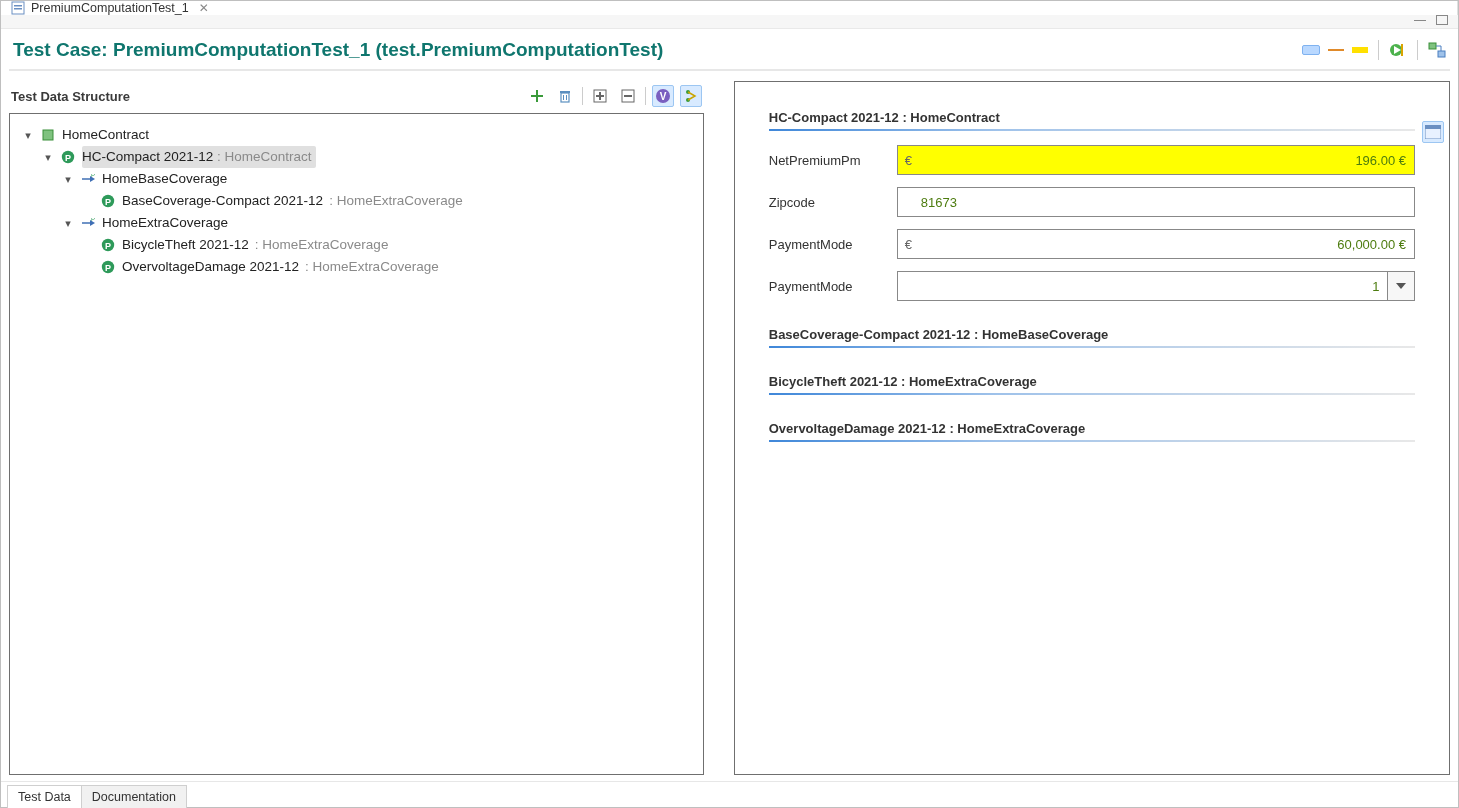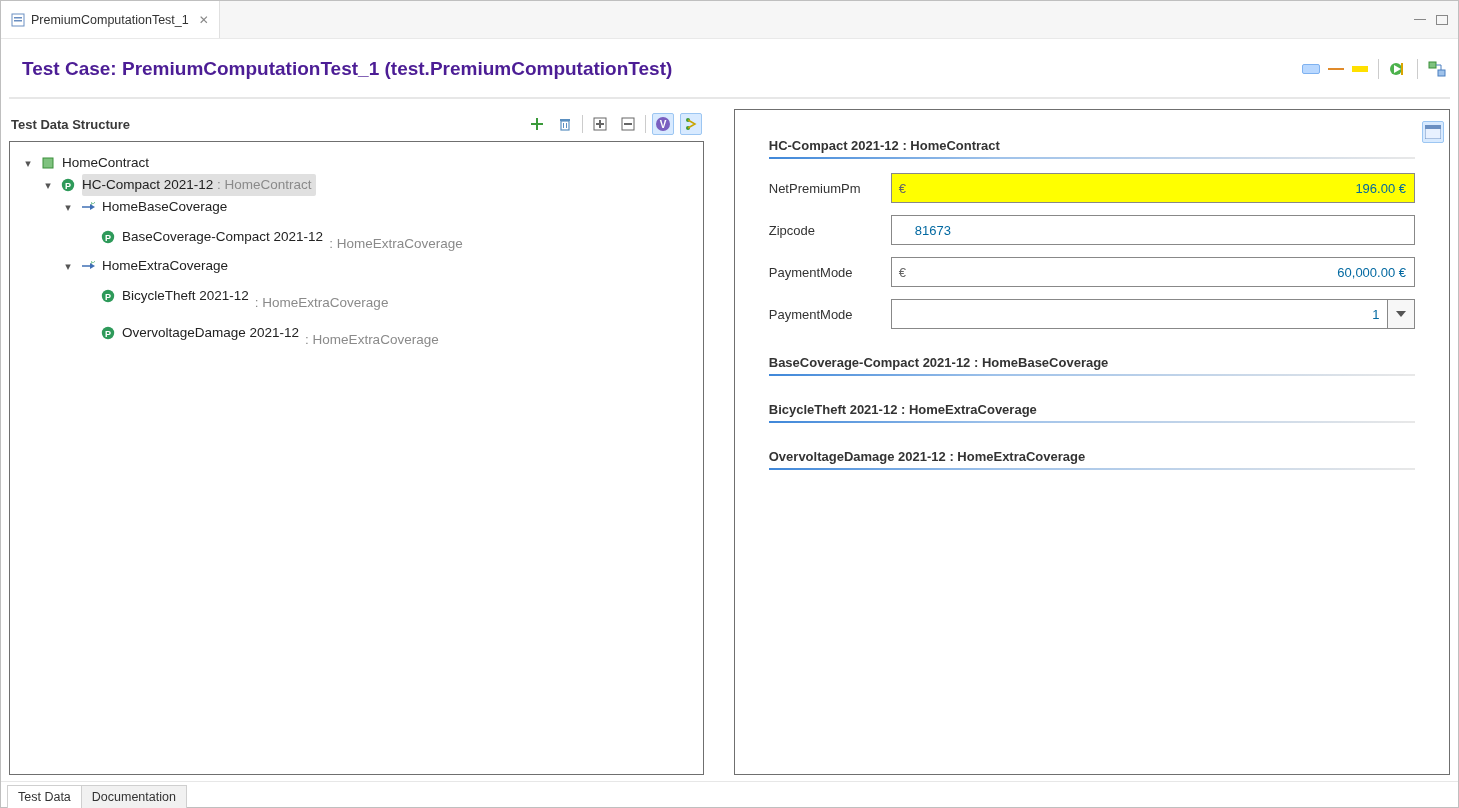--- a/index.html
+++ b/index.html
@@ -1,28 +1,28 @@
 <!DOCTYPE html>
 <html><head>
 <meta charset="utf-8">
 <style>
   * { box-sizing: border-box; }
   html, body { margin:0; padding:0; height:100%; font-family: "Segoe UI", Tahoma, sans-serif; font-size:13px; color:#222; background:#fff; }
   .window { border:1px solid #bfbfbf; width:1459px; height:808px; position:relative; display:flex; flex-direction:column; background:#fff;}
   
-  .tabbar { height:38px; background:#f6f6f6; border-bottom:1px solid #e9e9e9; display:flex; align-items:stretch; }
+  .tabbar { height:28px; background:#f6f6f6; border-bottom:1px solid #e9e9e9; display:flex; align-items:stretch;flex-direction:column; }
   .tab { display:inline-flex; align-items:center; gap:6px; padding:0 10px; background:#fff; border-right:1px solid #e0e0e0; font-size:12.5px; color:#333;}
   .tab .tab-ico { width:14px; height:14px; display:inline-flex; align-items:center; justify-content:center;}
   .tab .close { font-size:12px; color:#888; margin-left:4px;}
   .winctrls { margin-left:auto; display:flex; align-items:center; gap:10px; padding-right:10px; color:#888;}
   .winctrls .box { width:12px; height:10px; border:1px solid #888;}
   .winctrls .minline { width:12px; height:0; border-top:1px solid #888;}
   
   .title-row { display:flex; align-items:center; justify-content:space-between; padding:10px 12px 8px 12px;}
-  .title-row h1 { margin:9px; font-size:19px; font-weight:700; color:#4c1d95;}
+  .title-row h1 { margin:0; font-size:19px; font-weight:700; color:#0f766e;}
   .title-actions { display:flex; align-items:center; gap:8px;}
   .title-actions .sep { width:1px; height:20px; background:#ccc; margin:0 2px;}
   .pill { width:18px; height:10px; border-radius:2px; display:inline-block;}
   .pill-blue { background:#b9d8ff; border:1px solid #7fb2f0;}
   .pill-orange-line { width:16px; height:0; border-top:2px solid #e08a2a; display:inline-block;}
   .pill-yellow { width:16px; height:6px; background:#ffe000; display:inline-block;}
   .run-ico svg, .assoc-ico svg { display:block;}
   .title-underline { height:2px; margin:0 8px 10px 8px; background:#e7e7e7;}
   
   .cols { flex:1; display:flex; gap:30px; padding:0 8px 6px 8px; min-height:0;}
@@ -39,32 +39,32 @@
   .tree-row { display:flex; align-items:center; gap:6px; white-space:nowrap;}
   .caret { width:12px; text-align:center; color:#555; font-size:11px; user-select:none;}
   .caret.open::before { content:"▾"; }
   .caret.empty::before { content:""; }
   .ind1 { padding-left:4px;}
   .ind2 { padding-left:24px;}
   .ind3 { padding-left:44px;}
   .ind4 { padding-left:64px;}
   .selected { background:#e0e0e0; border-radius:2px; padding-right:4px;}
   .node-main { color:#222;}
-  .node-type { color:#8a8a8a;margin-top:15px;}
+  .node-type { color:#8a8a8a;}
   .ico { width:16px; height:16px; display:inline-flex; align-items:center; justify-content:center;}
   
   .details { padding:18px 26px;}
   .section-title { font-weight:700; color:#333; padding-bottom:4px; margin-top:26px;}
   .section-title:first-child { margin-top:0;}
   .section-rule { height:2px; background:linear-gradient(to right,#3f87d9 0%,#9fc2ea 35%,#e8e8e8 100%); margin-bottom:14px;}
-  .form-row { display:flex; align-items:center; gap:6px; margin-bottom:12px;}
+  .form-row { display:flex; align-items:center; gap:12px; margin-bottom:12px;}
   .form-row label { width:116px; color:#333; font-size:13px;}
   .field { position:relative; flex:1; display:flex;}
   .field .unit { position:absolute; left:8px; top:50%; transform:translateY(-50%); color:#666; font-size:13px; pointer-events:none;}
-  .field input { width:100%; height:30px; border:1px solid #888; padding:4px 8px 4px 23px; font-family:inherit; font-size:13px; color:#0369a1; background:#fff;}
+  .field input { width:100%; height:30px; border:1px solid #888; padding:4px 8px 4px 23px; font-family:inherit; font-size:13px; color:#4d7c0f; background:#fff;}
   .field input.has-unit { padding-left:22px;}
   .field input.ralign { text-align:right;}
   .highlight input { background:#ffff00;}
   .combo-btn { width:28px; height:30px; border:1px solid #888; border-left:none; display:inline-flex; align-items:center; justify-content:center; background:#f7f7f7;}
   .combo-btn::before { content:""; border-left:5px solid transparent; border-right:5px solid transparent; border-top:6px solid #555;}
   .right-tool { position:absolute; right:12px; top:116px;}
   
   .bottom-tabs { height:26px; display:flex; align-items:flex-end; border-top:1px solid #e7e7e7; padding-left:6px; background:#fff;}
   .btab { padding:4px 10px; font-size:12.5px; color:#333; background:#f1f1f1; border:1px solid #cfcfcf; border-bottom:none; position:relative; top:1px;}
   .btab.active { background:#fff;}

